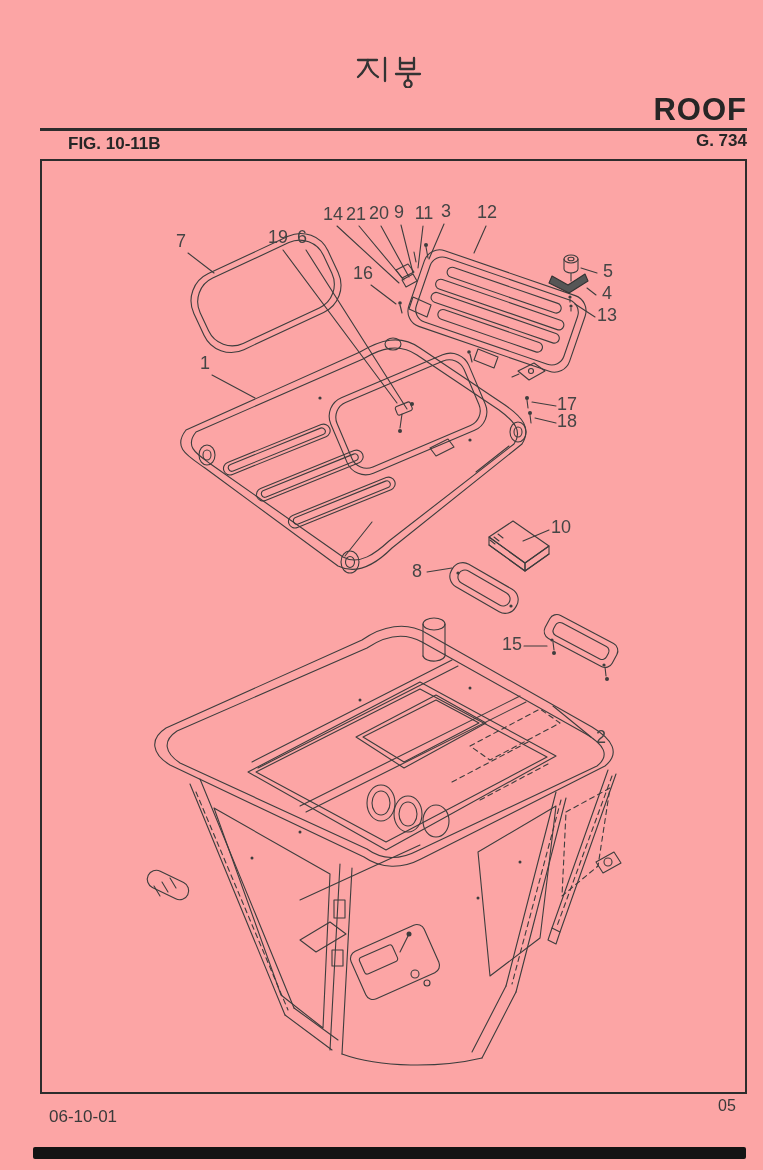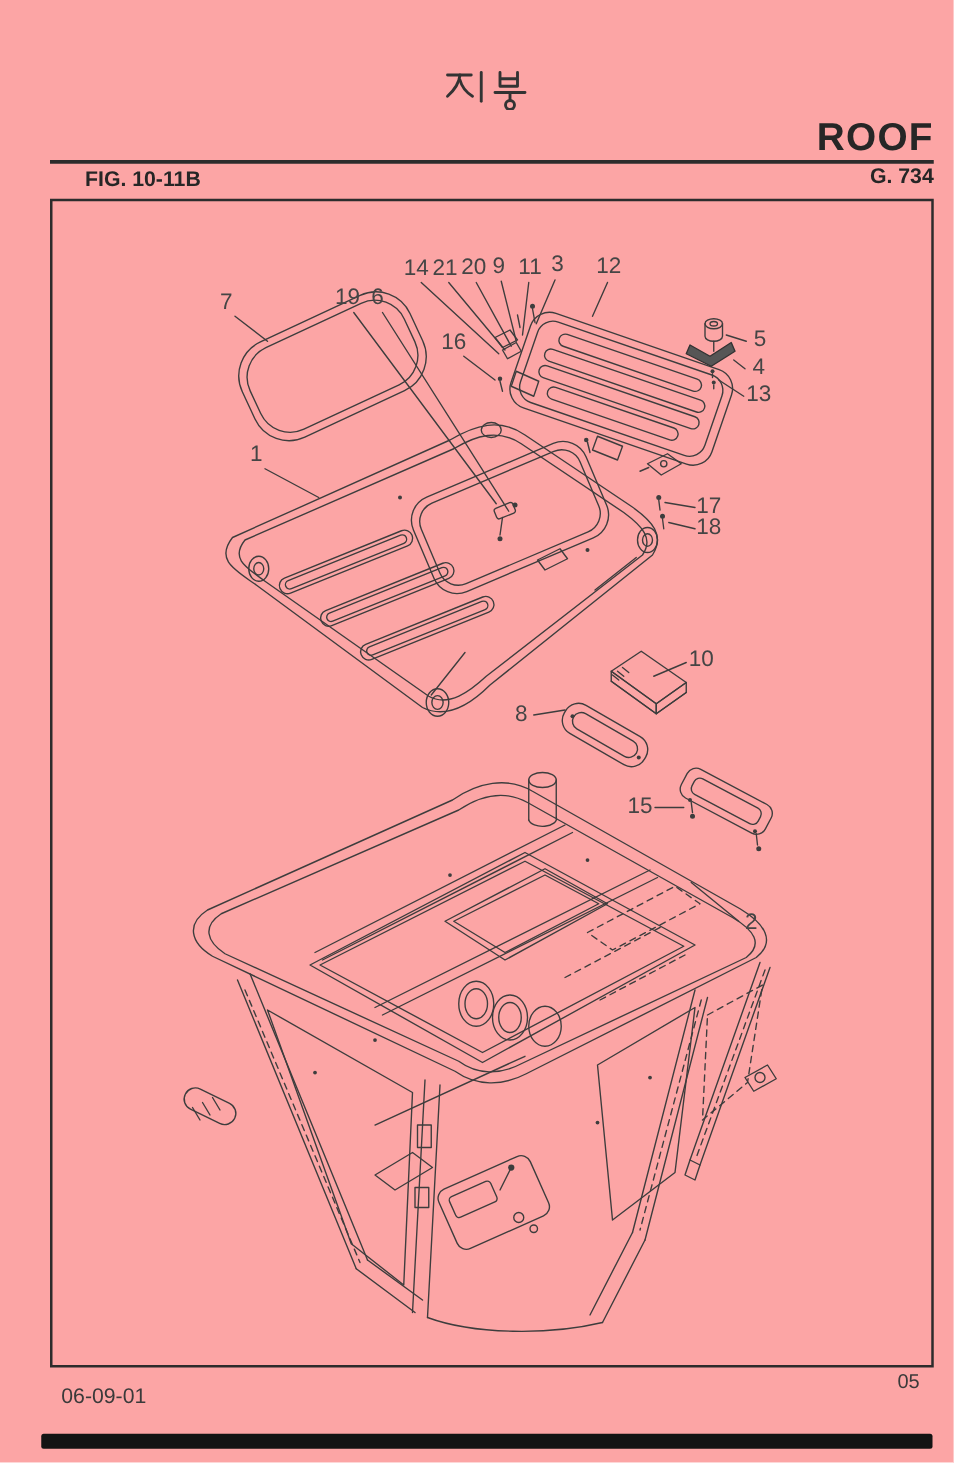--- a/index.html
+++ b/index.html
@@ -295,16 +295,16 @@
       <text x="205" y="369">1</text>
       <text x="567" y="410">17</text>
       <text x="567" y="427">18</text>
       <text x="561" y="533">10</text>
       <text x="417" y="577">8</text>
       <text x="512" y="650">15</text>
       <text x="601" y="743">2</text>
     </g>
   </svg>
 
-  <div class="footer-date">06-09-01</div>
+  <div class="footer-date">06-10-01</div>
   <div class="page-num">05</div>
   <div class="scan-bar"></div>
 </div>
 
 </body></html>

